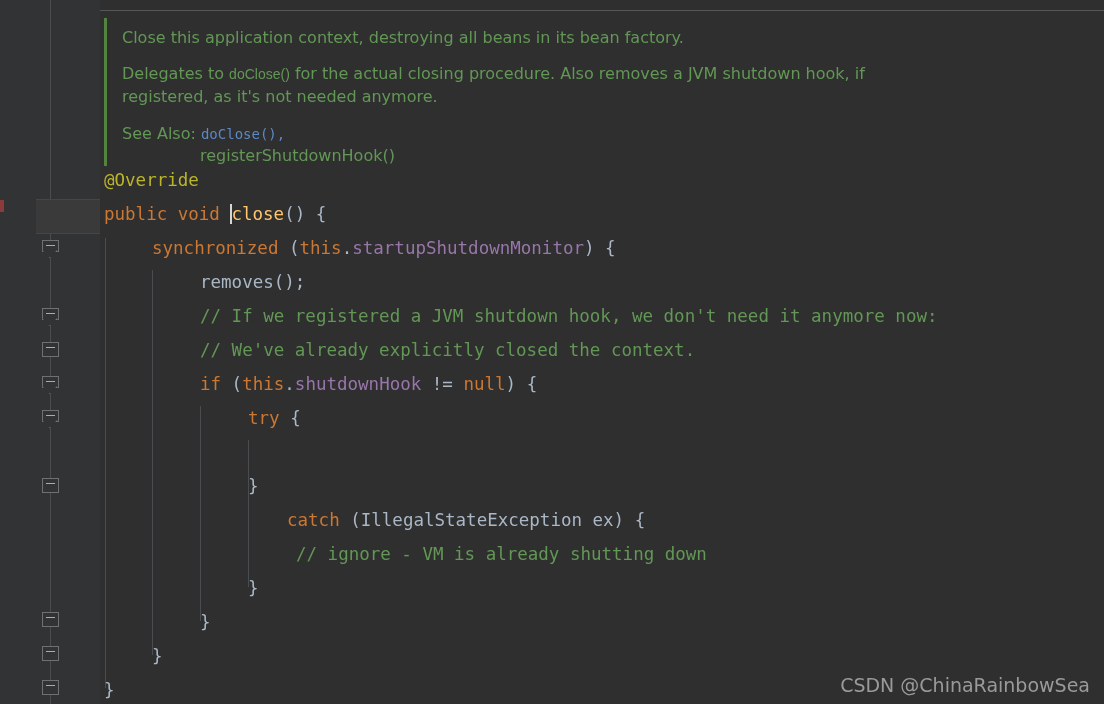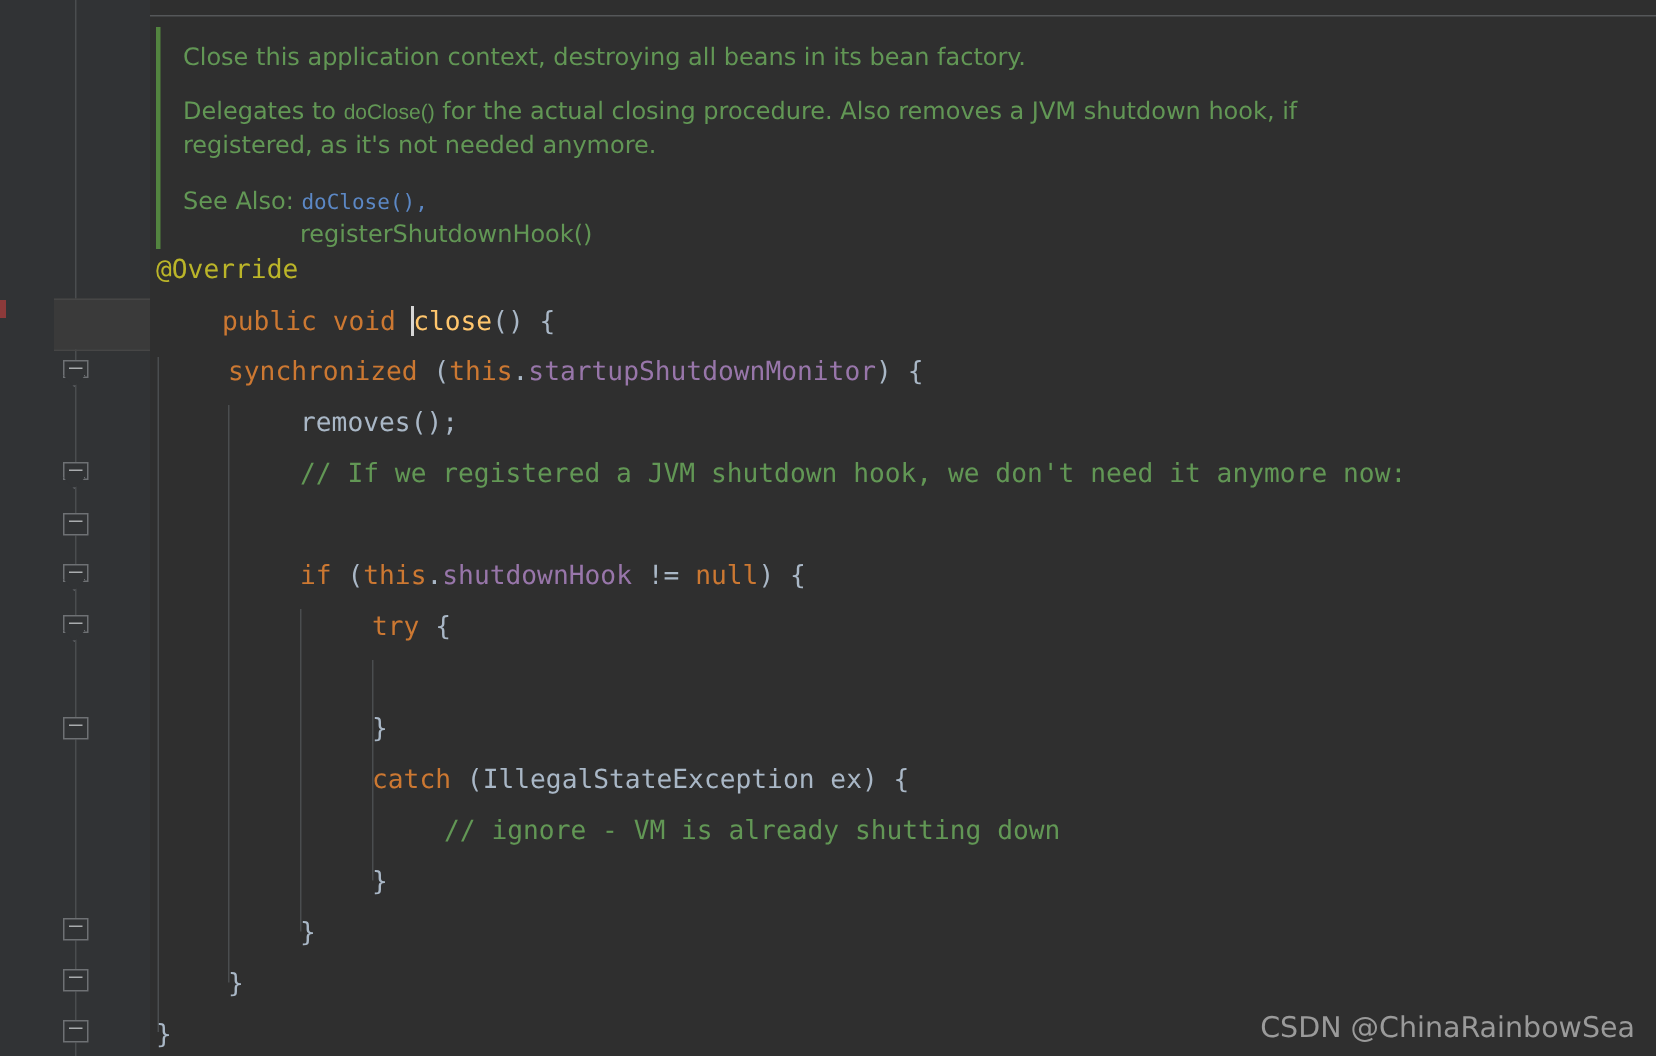--- a/index.html
+++ b/index.html
@@ -302,37 +302,38 @@
       <div class="jd-line link" style="top:132px; left:96px;">registerShutdownHook()</div>
     </div>
 
     <div class="indent-guide" style="left:5px;  top:238px; height:450px;"></div>
     <div class="indent-guide" style="left:52px; top:270px; height:385px;"></div>
     <div class="indent-guide" style="left:100px;top:406px; height:215px;"></div>
     <div class="indent-guide" style="left:148px;top:440px; height:147px;"></div>
 
     <div class="code-line ann" style="top:170px;">@Override</div>
 
-    <div class="code-line" style="top:204px;margin-left:44px;"><span class="kw">public void </span><span class="caret"></span><span class="mth">close</span><span class="plain">() {</span></div>
+    <div class="code-line" style="top:204px;"><span class="kw">public void </span><span class="caret"></span><span class="mth">close</span><span class="plain">() {</span></div>
 
     <div class="code-line" style="top:238px; left:52px;"><span class="kw">synchronized</span><span class="plain"> (</span><span class="kw">this</span><span class="plain">.</span><span class="fld">startupShutdownMonitor</span><span class="plain">) {</span></div>
 
     <div class="code-line" style="top:272px; left:100px;"><span class="plain">removes();</span></div>
 
     <div class="code-line cmt" style="top:306px; left:100px;">// If we registered a JVM shutdown hook, we don't need it anymore now:</div>
 
+    <div class="code-line cmt" style="top:340px; left:100px;">// We've already explicitly closed the context.</div>
 
     <div class="code-line" style="top:374px; left:100px;"><span class="kw">if</span><span class="plain"> (</span><span class="kw">this</span><span class="plain">.</span><span class="fld">shutdownHook</span><span class="plain"> != </span><span class="kw">null</span><span class="plain">) {</span></div>
 
     <div class="code-line" style="top:408px; left:148px;"><span class="kw">try</span><span class="plain"> {</span></div>
 
 
     <div class="code-line plain" style="top:476px; left:148px;">}</div>
 
-    <div class="code-line" style="top:510px; left:148px;"><span class="kw">catch</span><span class="plain"> (IllegalStateException ex) {</span></div>
+    <div class="code-line" style="top:510px; left:148px;padding-left:39px;"><span class="kw">catch</span><span class="plain"> (IllegalStateException ex) {</span></div>
 
     <div class="code-line cmt" style="top:544px; left:196px;">// ignore - VM is already shutting down</div>
 
     <div class="code-line plain" style="top:578px; left:148px;">}</div>
 
     <div class="code-line plain" style="top:612px; left:100px;">}</div>
 
     <div class="code-line plain" style="top:646px; left:52px;">}</div>
 
     <div class="code-line plain" style="top:680px; left:4px;">}</div>

